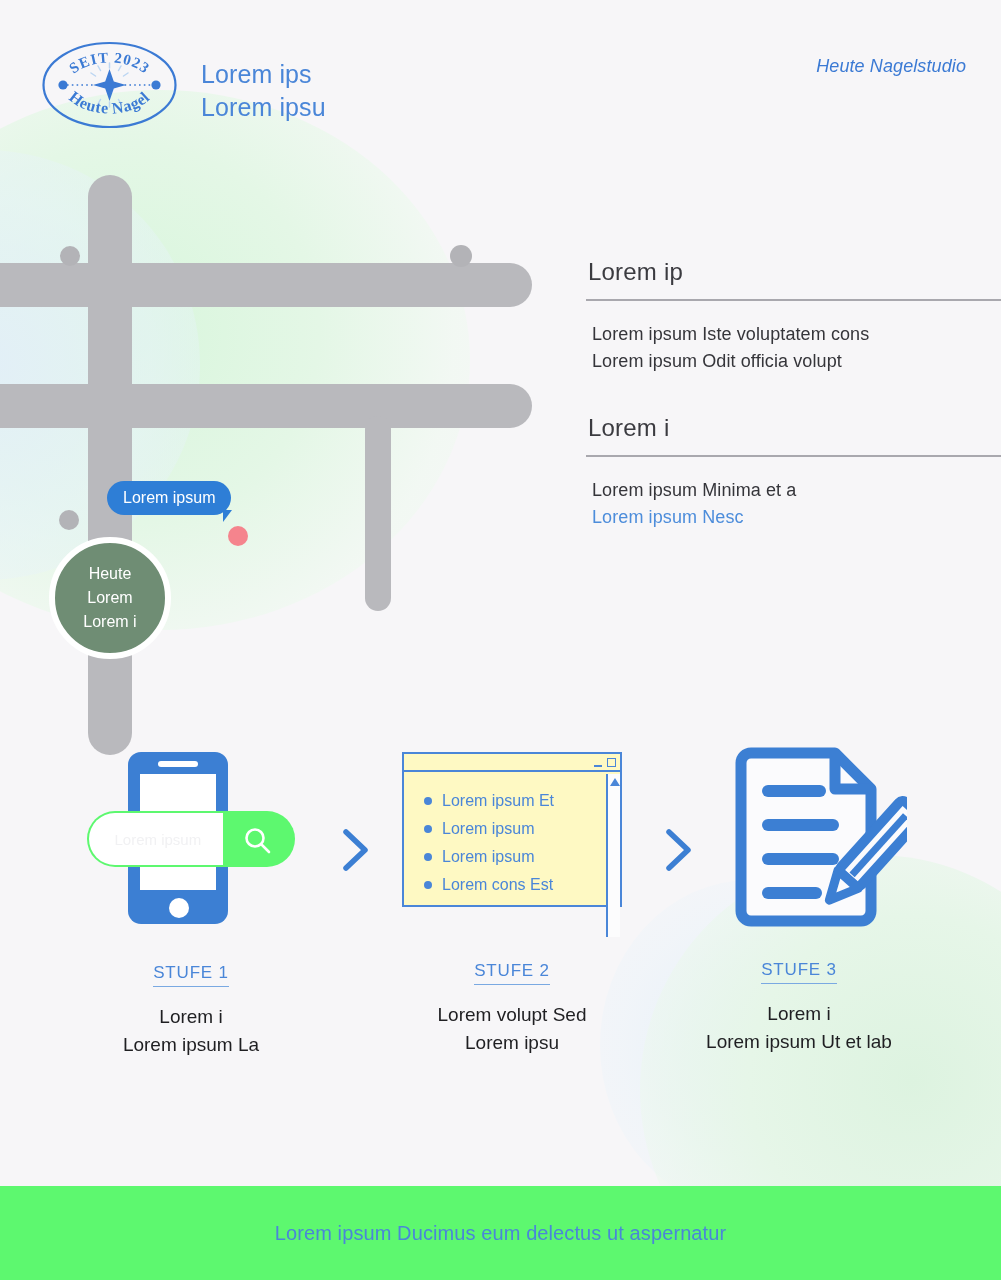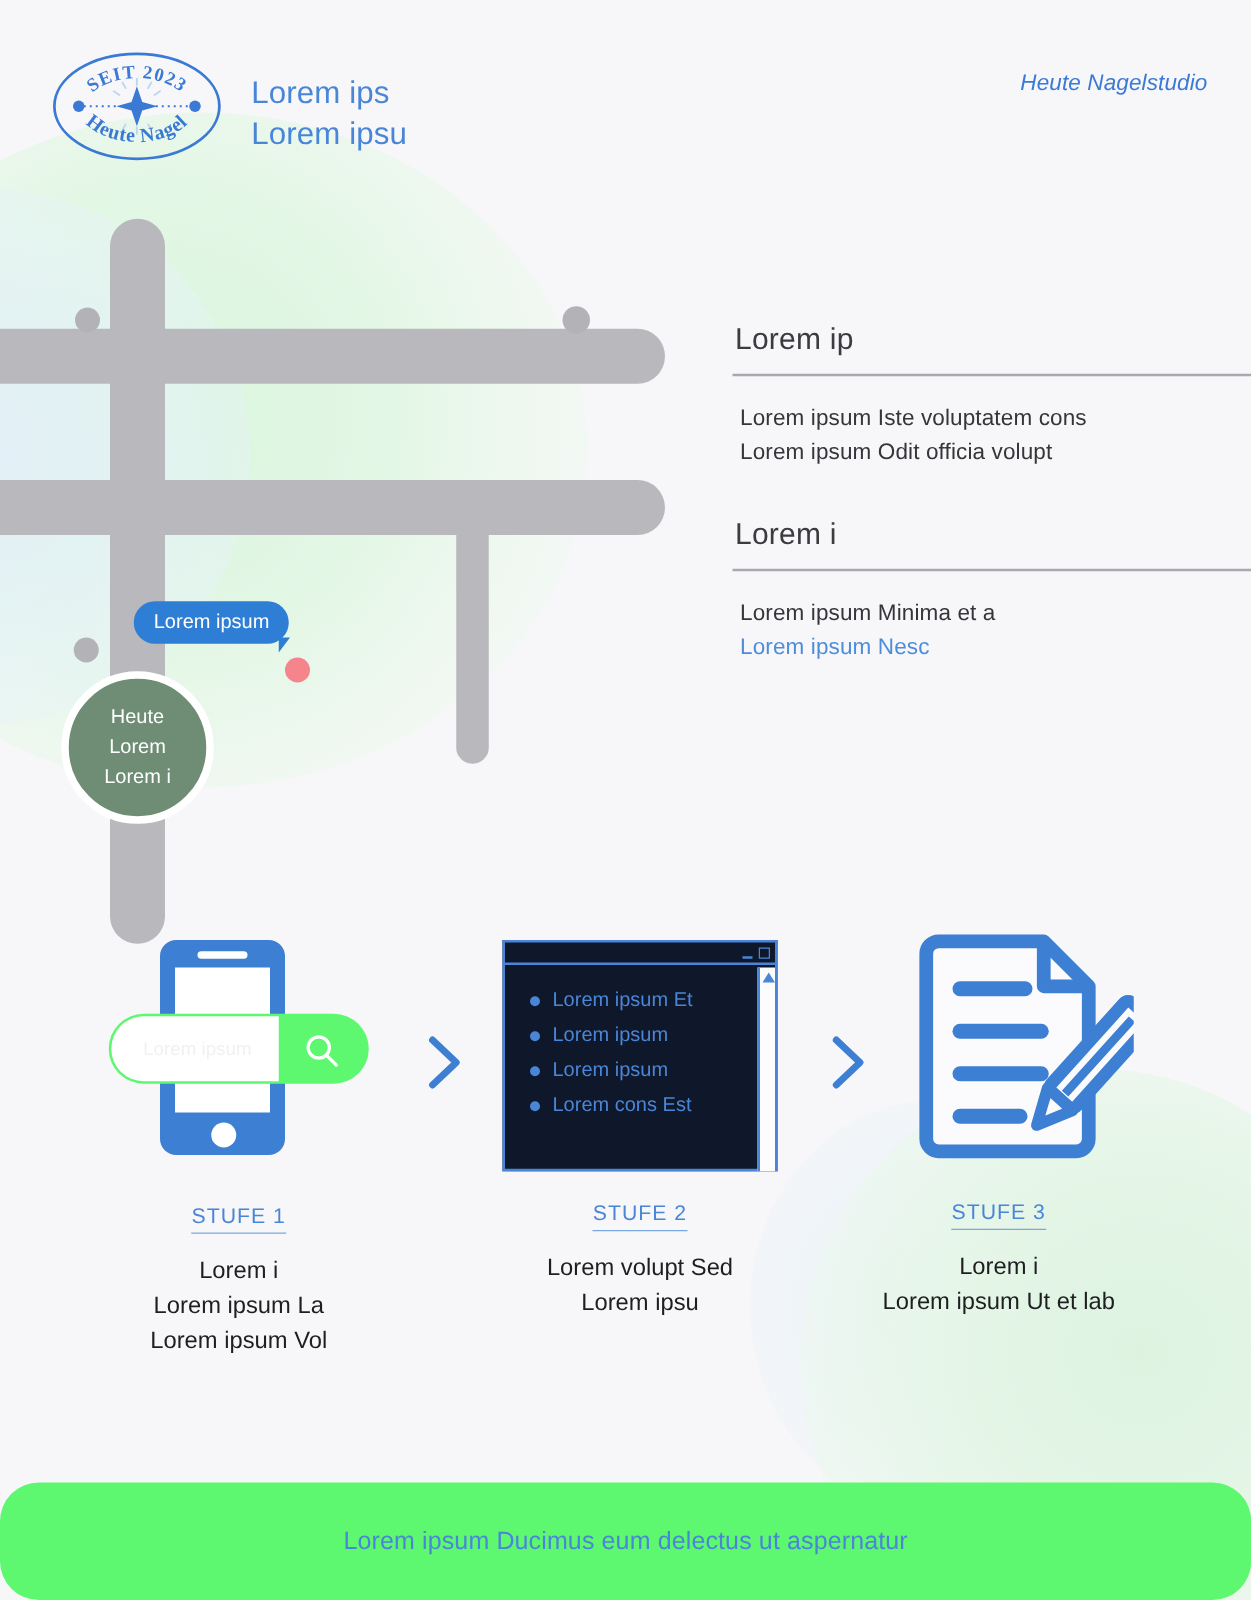--- a/index.html
+++ b/index.html
@@ -146,22 +146,22 @@
     display: flex; align-items: center; padding-left: 26px;
   }
   #search-placeholder {
     color: #f1f1f3; font-size: 15px; white-space: nowrap;
   }
   #search-glass { position: absolute; left: 155px; top: 14px; }
 
   
   #browser-window {
     position: absolute; left: 0; top: 17px;
-    width: 220px; height: 185px;
-    background: #0f172a; border: 2px solid #4a86d8;
+    width: 220px; height: 155px;
+    background: #fef9c3; border: 2px solid #4a86d8;
   }
   #browser-titlebar {
     position: relative; height: 18px;
     border-bottom: 2px solid #4a86d8;
   }
   #browser-controls {
     position: absolute; right: 4px; top: 3px;
     display: flex; gap: 5px; align-items: center;
   }
   #win-min { width: 8px; height: 2px; background: #4a86d8; margin-top: 7px; }
@@ -305,21 +305,20 @@
               <circle cx="13" cy="13" r="8.5" fill="none" stroke="#ffffff" stroke-width="2.6"></circle>
               <line x1="19.5" y1="19.5" x2="27" y2="27" stroke="#ffffff" stroke-width="2.6" stroke-linecap="round"></line>
             </svg>
           </div>
         </div>
       </div>
       <div class="step-label">STUFE 1</div>
       <div class="step-desc">
         <span>Lorem i</span>
         <span>Lorem ipsum La</span>
-        <span>Lorem ipsum Vol</span>
       </div>
     </div>
 
     <div class="chevron" style="left:339px; top:92px;">
       <svg width="34" height="46" viewBox="0 0 34 46" xmlns="http://www.w3.org/2000/svg">
         <polyline points="7,5 26,23 7,41" fill="none" stroke="#3c7fd3" stroke-width="5.5" stroke-linecap="round" stroke-linejoin="round"></polyline>
       </svg>
     </div>
 
     <div class="step" style="left:372px; top:0; width:280px;">
@@ -390,17 +389,17 @@
       </div>
       <div class="step-label" style="margin-top:17px;">STUFE 3</div>
       <div class="step-desc">
         <span>Lorem i</span>
         <span>Lorem ipsum Ut et lab</span>
       </div>
     </div>
   </div>
 
   <div id="footer-banner" style="position:absolute; left:0; top:1186px; width:1001px; height:94px;
-       background:#5df86f; display:flex; align-items:center; justify-content:center;border-radius:31px;">
+       background:#5df86f; display:flex; align-items:center; justify-content:center;">
     <span style="color:#4a86d8; font-size:20px; letter-spacing:0.1px;">Lorem ipsum Ducimus eum delectus ut aspernatur</span>
   </div>
 
 </div>
 
 </body></html>

